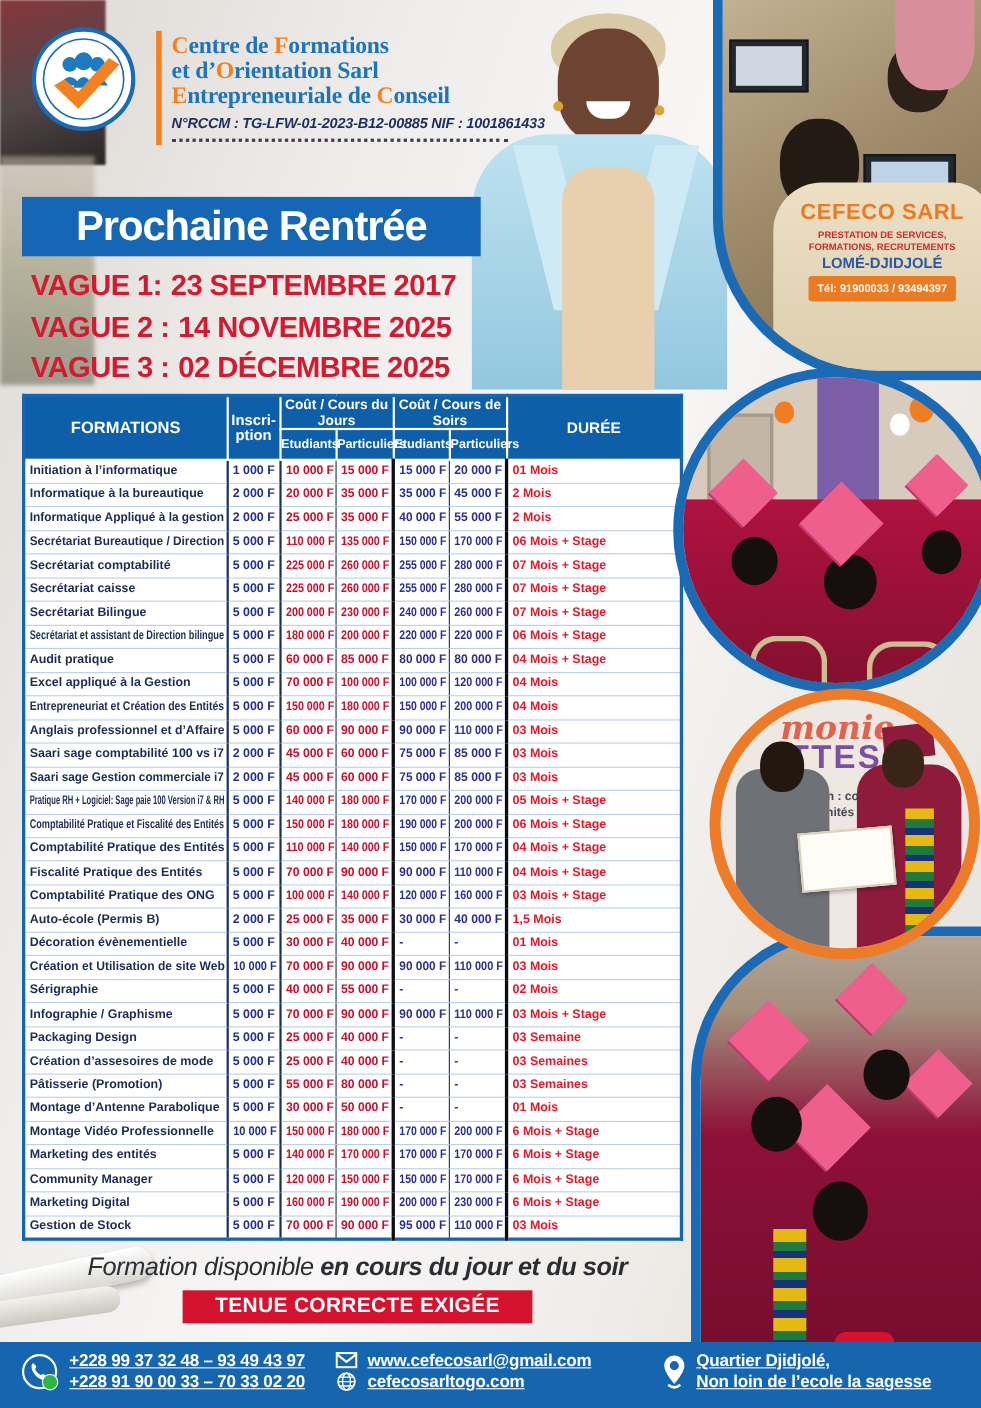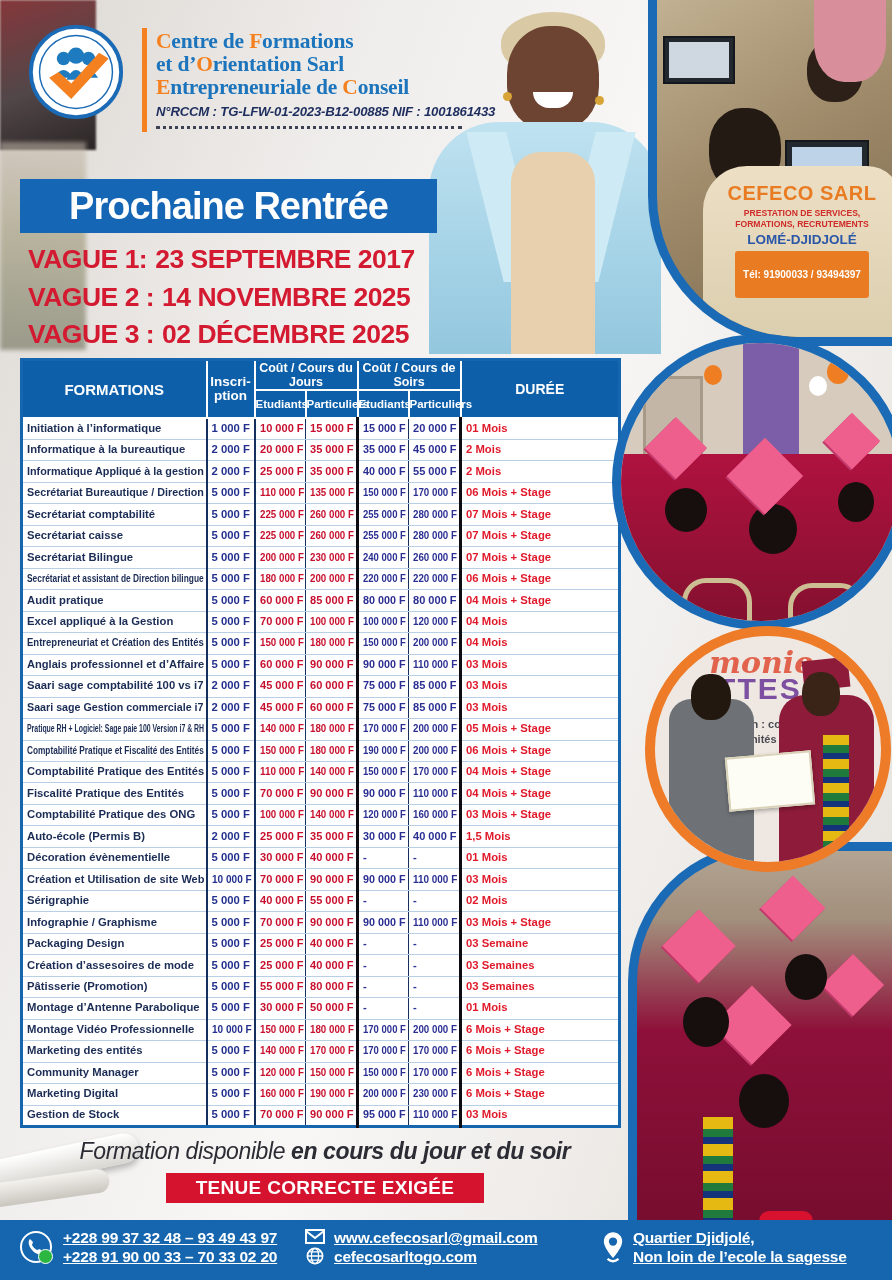--- a/index.html
+++ b/index.html
@@ -84,21 +84,21 @@
   .pt-head2{position:absolute;left:150px;top:50px;width:56px;height:62px;border-radius:45%;background:#2c2018;}
   .pt-hijab{position:absolute;right:6px;top:0;width:72px;height:92px;border-radius:0 0 42% 42%;background:#d98f9b;}
   .pt-laptop1{position:absolute;left:6px;top:46px;width:72px;height:48px;background:#23282e;border:2px solid #14181c;}
   .pt-laptop1 i{position:absolute;inset:4px;background:#cfd8e0;display:block;}
   .pt-laptop2{position:absolute;left:128px;top:150px;width:84px;height:56px;background:#23282e;border:2px solid #14181c;}
   .pt-laptop2 i{position:absolute;inset:5px;background:#bfd3e8;display:block;}
   .shirt{position:absolute;left:46px;top:176px;width:198px;height:180px;border-radius:44px 34px 0 0;background:linear-gradient(#ecdfc4,#dbceae);text-align:center;padding-top:16px;}
   .s-brand{color:#e97b23;font-size:20px;font-weight:800;letter-spacing:.5px;}
   .s-svc{color:#cf2b28;font-size:8.6px;font-weight:700;line-height:1.25;margin-top:3px;}
   .s-loc{color:#2b57a8;font-size:13.5px;font-weight:800;margin-top:3px;}
-  .s-tel{display:inline-block;background:#e97b23;color:#fff;font-size:10px;font-weight:700;padding:18px 8px;border-radius:3px;margin-top:4px;}
+  .s-tel{display:inline-block;background:#e97b23;color:#fff;font-size:10px;font-weight:700;padding:6px 8px;border-radius:3px;margin-top:4px;}
 
   .circle1{left:612px;top:334px;width:296px;height:296px;border-radius:50%;border:9px solid #1a6ab5;overflow:hidden;background:#d6cbbd;}
   .c1-curtain{position:absolute;left:44%;top:0;width:56px;height:58%;background:#7b5ea7;}
   .c1-door{position:absolute;left:8%;top:12%;width:60px;height:46%;background:#c3b6a6;border:3px solid #a89a88;}
   .c1-bal1,.c1-bal2,.c1-bal3{position:absolute;border-radius:50%;}
   .c1-bal1{right:18%;top:6%;width:22px;height:24px;background:#ef7d22;}
   .c1-bal2{right:26%;top:12%;width:18px;height:20px;background:#fff;}
   .c1-bal3{left:30%;top:8%;width:18px;height:20px;background:#ef7d22;}
   .c1-crowd{position:absolute;left:0;bottom:0;width:100%;height:60%;background:linear-gradient(#b01240,#84102f);}
   .cap{position:absolute;background:#ee5f8e;transform:rotate(45deg);box-shadow:0 2px 0 #c2386a;}

